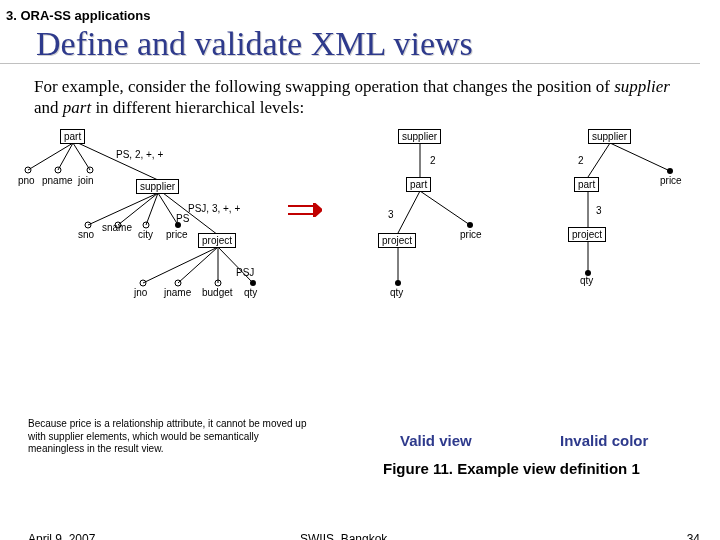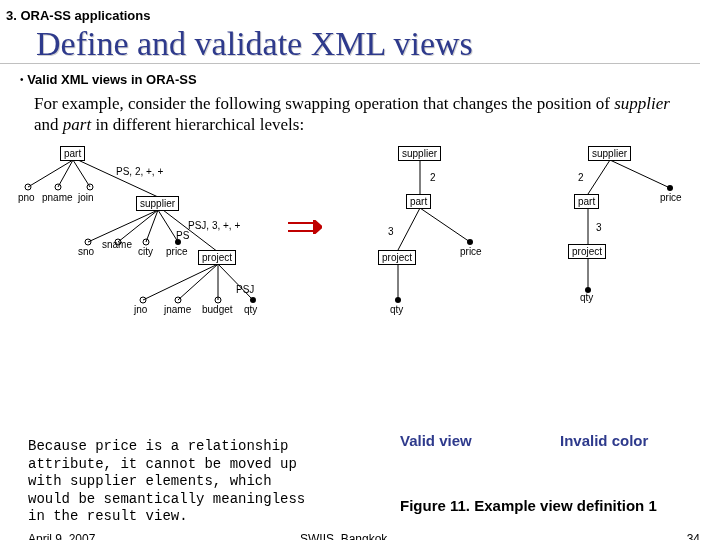--- a/index.html
+++ b/index.html
@@ -84,53 +84,47 @@
     position:absolute;
     font-weight:bold;
     font-size:15px;
     color:#2e3a8c;
     text-align:right;
   }
   .note-left {
     position:absolute;
     left:28px; top:418px;
     width:280px;
-    font-family:Liberation Mono, monospace;
-    font-size:14px;
+    font-family:Liberation Sans, sans-serif;
+    font-size:10px;
     line-height:1.25;
-    margin-top:20px;
   }
   .fig-caption {
     position:absolute;
-    left:400px; top:460px;
+    left:383px; top:460px;
     font-weight:bold;
     font-size:15px;
-    margin-top:37px;
   }
   .footer {
     position:absolute;
     bottom:8px; left:0;
     width:720px;
     font-size:12px;
   }
   .footer .date { position:absolute; left:28px; }
   .footer .venue { position:absolute; left:300px; }
   .footer .pg { position:absolute; right:20px; }
 </style>
 </head>
 <body>
 
 <div class="breadcrumb">3. ORA-SS applications</div>
 <div class="title">Define and validate XML views</div>
 
 <div class="bullets">
-  <div class="li">
-    <span class="bul">•</span>
-    <b>Valid XML views in ORA-SS</b>
-  </div>
 </div>
 
 <div class="para">
   <span>For example, consider the following swapping operation that changes the position of </span>
   <span class="it">supplier</span>
   <span> and </span>
   <span class="it">part</span>
   <span> in different hierarchical levels:</span>
 </div>
 

